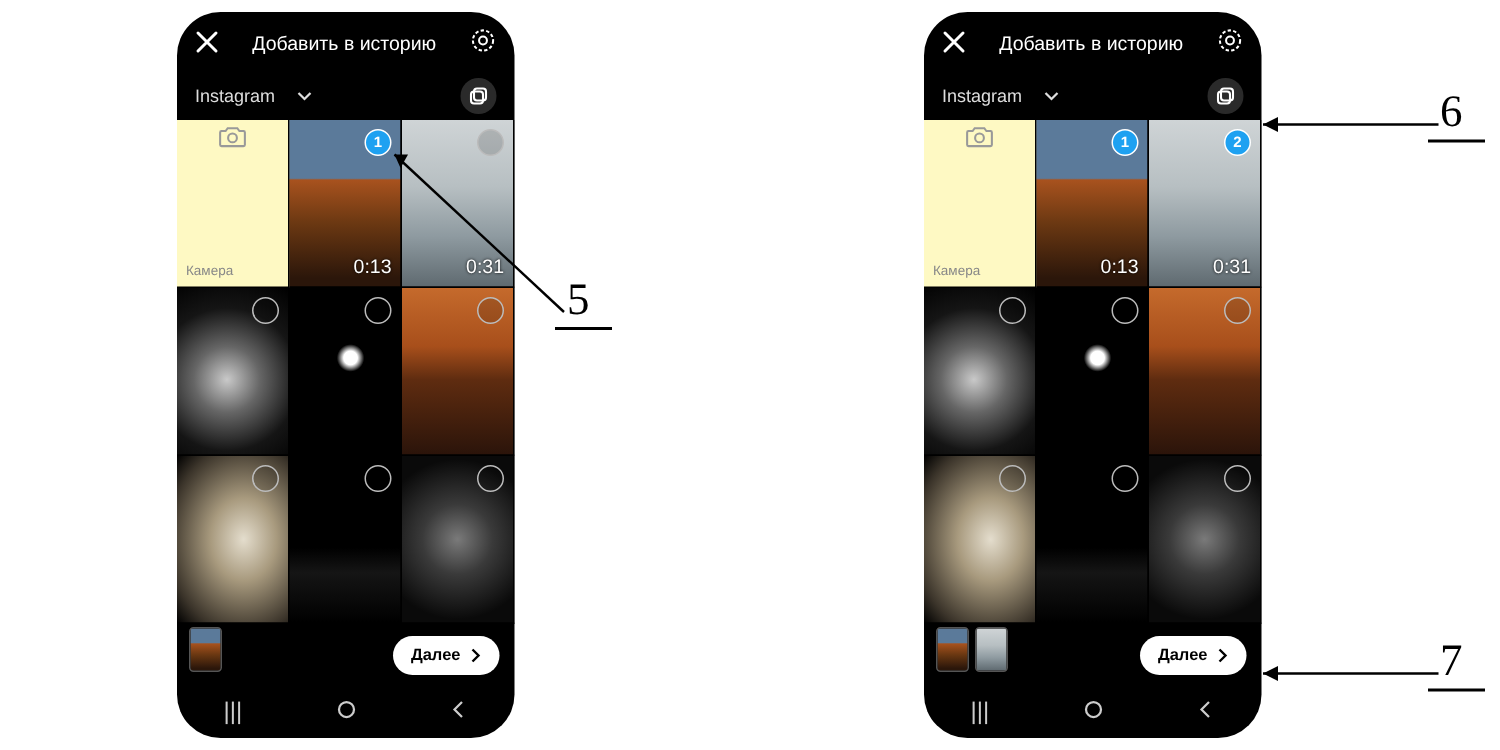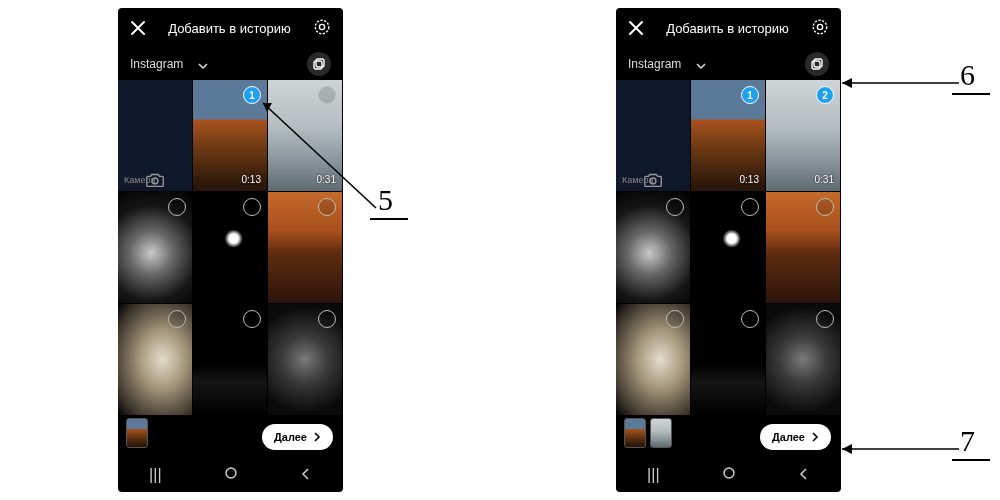--- a/index.html
+++ b/index.html
@@ -1,32 +1,32 @@
 <!DOCTYPE html>
 <html><head>
 <meta charset="utf-8">
 <style>
   html,body{margin:0;padding:0;background:#fff;font-family:-apple-system,Helvetica,Arial,sans-serif}
   .stage{width:1000px;height:500px;position:relative;background:#fff}
-  .phone{position:absolute;top:8px;width:225px;height:484px;background:#000;border-radius:4px;overflow:hidden;color:#fff}
+  .phone{position:absolute;top:8px;width:225px;height:484px;background:#000;border-radius:29px;overflow:hidden;color:#fff}
   .phone.left{left:118px}
   .phone.right{left:616px}
   .topbar{display:flex;align-items:center;justify-content:space-between;height:40px;padding:0 12px;font-size:13px;font-weight:500}
   .close-icon svg{display:block}
   .subbar{display:flex;align-items:center;justify-content:space-between;height:32px;padding:0 12px;font-size:12px;color:#ddd}
-  .album{display:flex;align-items:flex-end;gap:15px;cursor:pointer}
+  .album{display:flex;align-items:center;gap:15px;cursor:pointer}
   .multi-btn{width:24px;height:24px;border-radius:12px;background:#2a2a2a;display:flex;align-items:center;justify-content:center}
   .grid{display:flex;flex-wrap:wrap;height:364px;align-content:flex-start}
   .cell{width:75px;height:112px;position:relative;box-sizing:border-box;border-right:1px solid #000;border-bottom:1px solid #000;overflow:hidden}
-  .cell.camera{background:#0f172a;display:flex;flex-direction:column;align-items:center;justify-content:flex-end}
+  .cell.camera{background:#fef9c3;display:flex;flex-direction:column;align-items:center;justify-content:flex-start}
   .cam-label{position:absolute;left:6px;bottom:6px;font-size:9px;color:#888}
   .sel-badge{position:absolute;top:6px;right:6px;width:18px;height:18px;border-radius:50%;box-sizing:border-box;display:flex;align-items:center;justify-content:center;font-size:10px;font-weight:700}
   .sel-badge.empty{border:1.5px solid #bbb;background:rgba(0,0,0,.15)}
   .sel-badge.num{background:#1ea1f1;color:#fff;border:1.5px solid #fff}
-  .duration{position:absolute;right:6px;bottom:6px;font-size:10px;color:#fff;text-shadow:0 0 2px #000}
+  .duration{position:absolute;right:6px;bottom:6px;font-size:13px;color:#fff;text-shadow:0 0 2px #000}
   .thumb-a{background:linear-gradient(180deg,#5b7a9a 0%,#5b7a9a 35%,#a8521e 36%,#6b3812 62%,#2b160a 95%)}
   .thumb-b{background:linear-gradient(180deg,#cfd4d6 0%,#b7bfc2 40%,#8e9aa0 70%,#5f6a70 100%)}
   .thumb-c{background:radial-gradient(circle at 45% 55%,#c9c9c9 0%,#666 30%,#151515 65%,#000 100%)}
   .thumb-d{background:radial-gradient(circle at 55% 42%,#fff 0%,#fff 6%,#000 12%,#000 100%)}
   .thumb-e{background:linear-gradient(180deg,#c56a2c 0%,#a84f1b 35%,#5f2c10 55%,#2b140a 100%)}
   .thumb-f{background:radial-gradient(ellipse at 60% 50%,#e4ddcd 0%,#a89a7e 35%,#3b342a 80%,#000 100%)}
   .thumb-g{background:linear-gradient(180deg,#000 0%,#000 55%,#151515 70%,#000 100%)}
   .thumb-h{background:radial-gradient(circle at 50% 50%,#7a7a7a 0%,#3a3a3a 35%,#0a0a0a 80%)}
   .strip{position:absolute;left:8px;bottom:44px;display:flex;gap:4px}
   .strip-item{width:20px;height:28px;border-radius:3px;border:1px solid #555}

